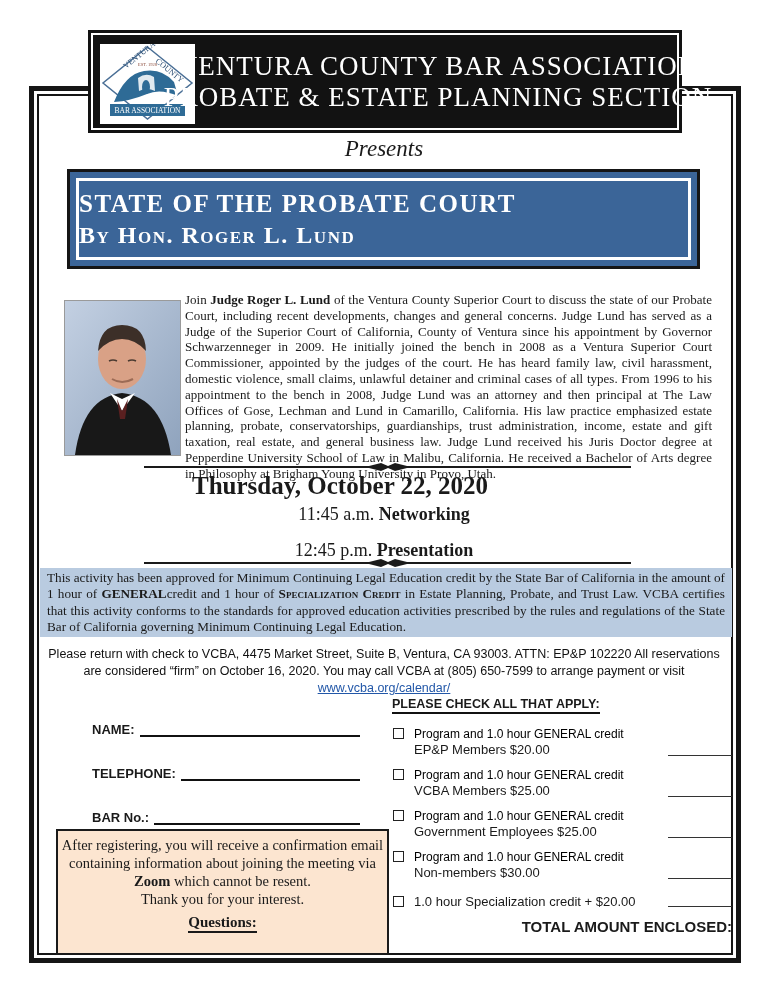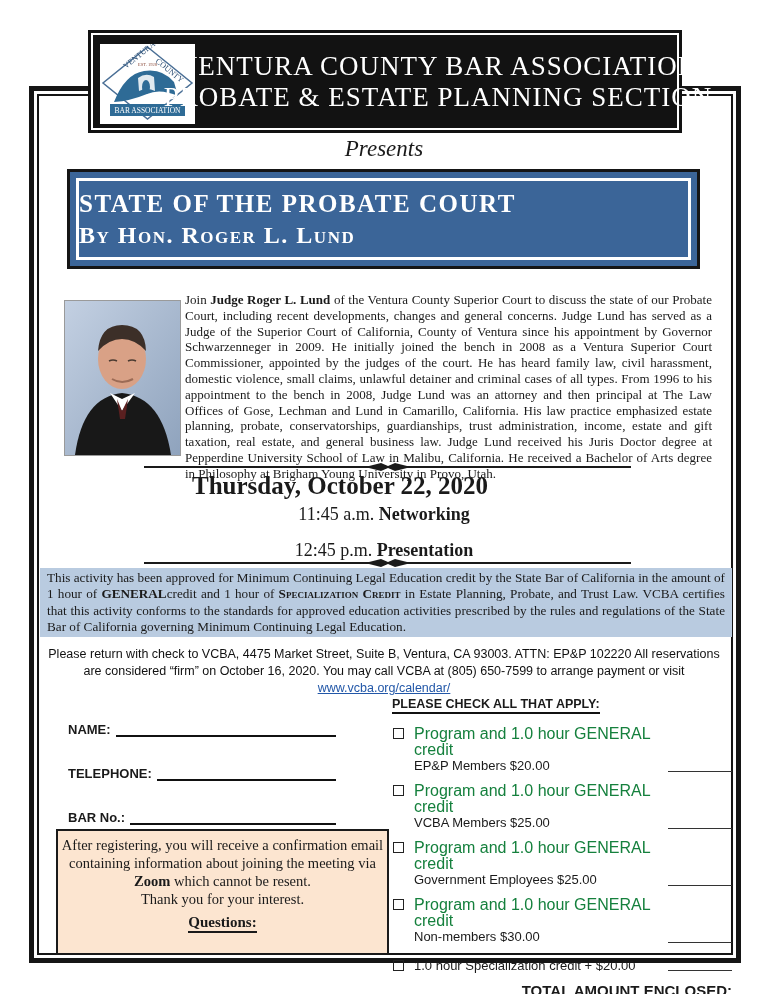--- a/index.html
+++ b/index.html
@@ -53,41 +53,41 @@
   .mcle { position:absolute; left:40px; top:568px; width:692px; padding:2px 7px;
           font-size:13.2px; line-height:16.3px; text-align:justify; }
   .smallcaps { font-variant:small-caps; font-weight:bold; }
 
   
   .return-note { position:absolute; left:39px; top:646px; width:690px; text-align:center;
                  font-family:"Liberation Sans", sans-serif; font-size:12.5px; line-height:17px; color:#111; }
   .return-note a { color:#2257a8; text-decoration:underline; }
 
   
-  .field-row { position:absolute; left:24px; width:312px; display:flex; align-items:flex-end;
+  .field-row { position:absolute; left:48px; width:312px; display:flex; align-items:flex-end;
                font-family:"Liberation Sans", sans-serif; font-size:13px; font-weight:bold;padding-left:44px; }
   .field-row .fill { flex:1; border-bottom:2px solid #111; margin-left:5px; height:14px; }
   .f-name { top:722px; } .f-phone { top:766px; } .f-bar { top:810px; }
 
   
   .zoom-box { position:absolute; left:56px; top:829px; width:333px; height:126px;
               background:#fce5d0; border:2px solid #1a1a1a; text-align:center;
               font-size:14.5px; line-height:18px; padding-top:5px; }
   .zoom-box .questions { display:inline-block; font-weight:bold; font-size:15px;
                          border-bottom:2px solid #1a1a1a; margin-top:6px; line-height:17px; }
   .zoom-box .contact { font-size:15px; margin-top:5px; }
 
   
   .rcol { position:absolute; left:392px; top:694px; width:340px; font-family:"Liberation Sans", sans-serif; }
   .check-header { display:inline-block; font-size:12.5px; font-weight:bold;
                   border-bottom:2px solid #111; padding-bottom:1px; margin-bottom:12px; }
   .opt { display:flex; margin-bottom:9px; }
   .cbx { width:11px; height:11px; border:1.6px solid #222; margin:2px 10px 0 1px; flex:none; }
   .opt-text { flex:1; }
-  .opt-l1 { font-size:16px; line-height:16px; color:#15803d; }
+  .opt-l1 { font-size:12px; line-height:16px; color:#000000; }
   .opt-l2 { font-size:13px; line-height:16px; font-weight:normal; }
   .opt-blank { width:64px; border-bottom:1.6px solid #333; align-self:flex-end; margin-bottom:2px; flex:none; }
   .opt-single .opt-l2 { line-height:15px; }
   .total-row { display:flex; align-items:flex-end; margin-top:6px; font-size:15px; font-weight:bold;flex-direction:column; }
   .total-row .fill { flex:1; border-bottom:2px solid #111; margin-left:6px; height:13px; }
 </style>
 </head>
 <body>
 
 <div class="page">

